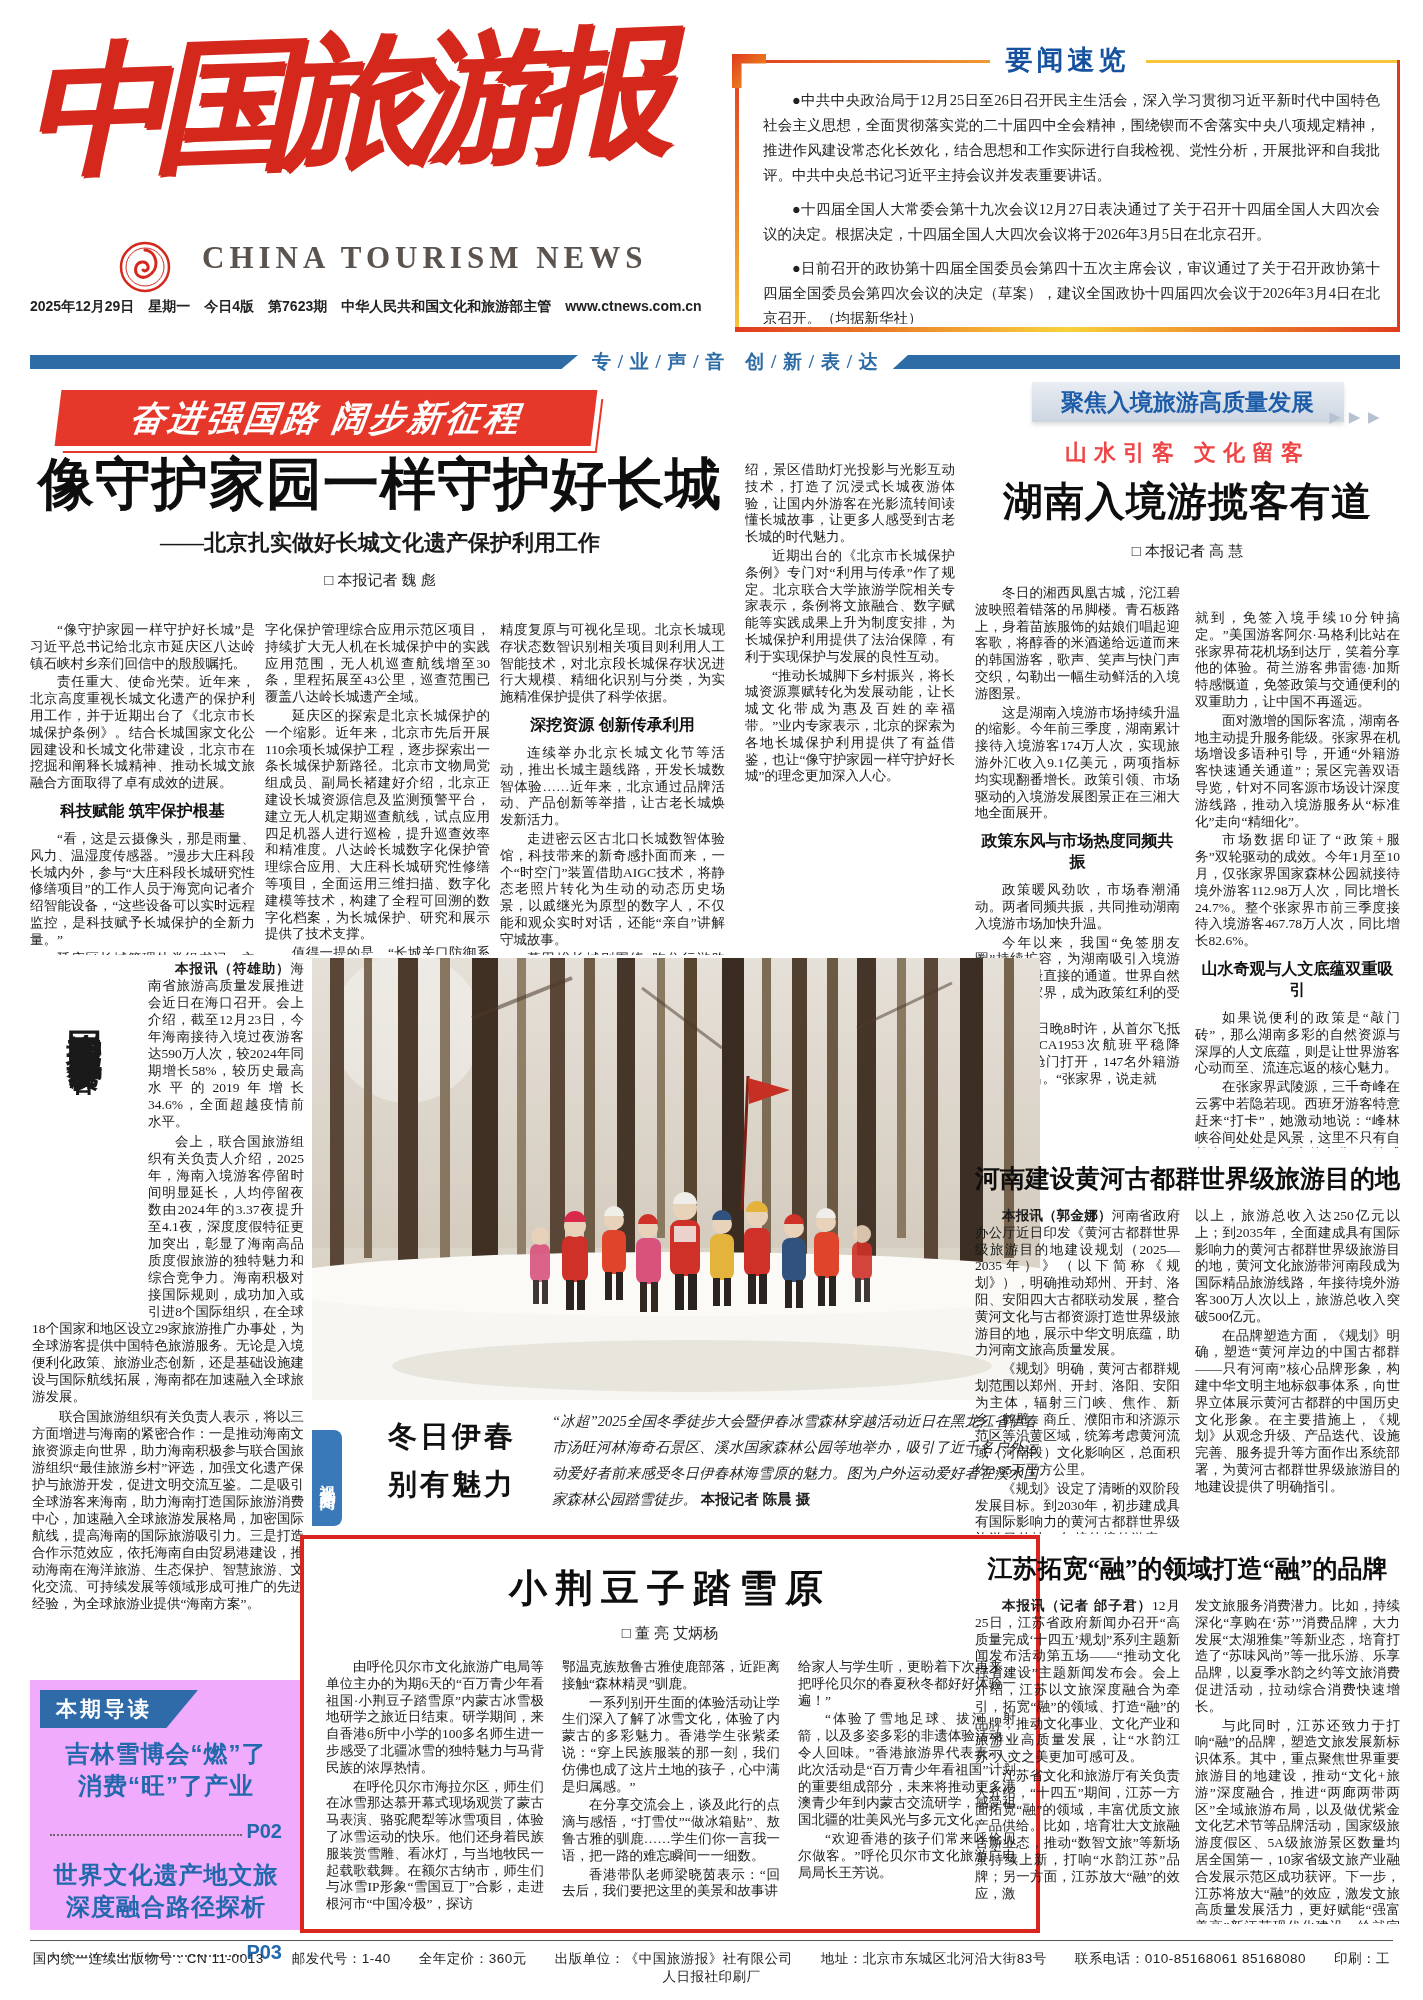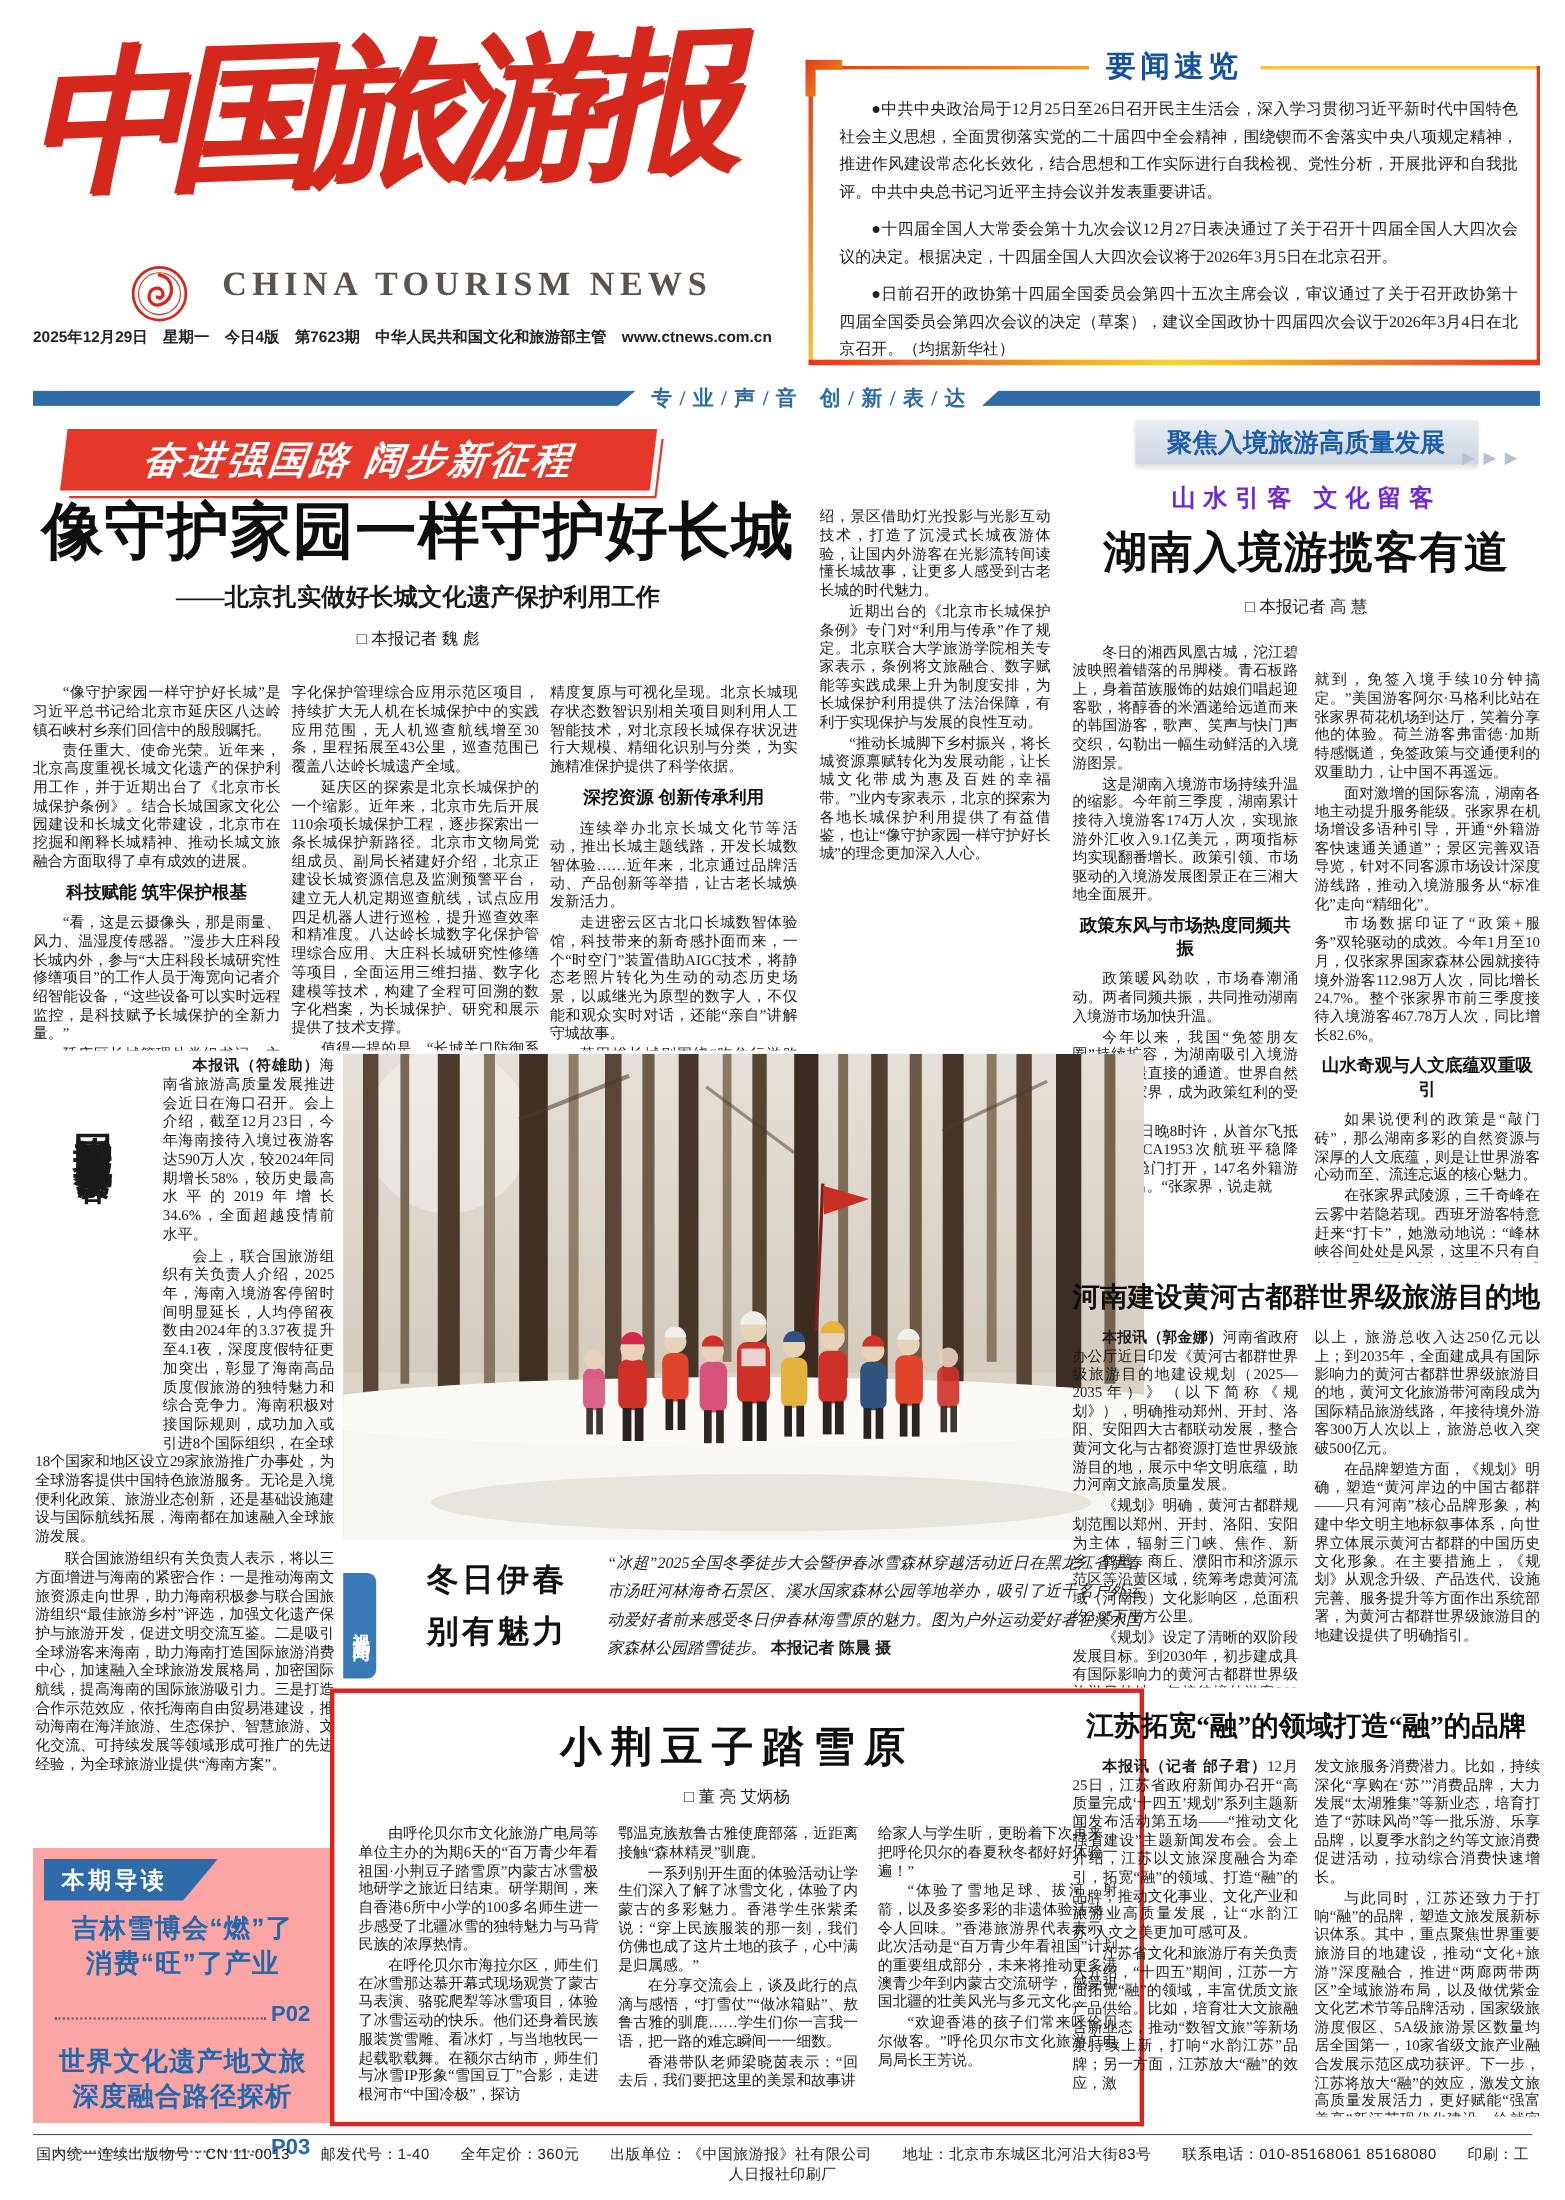--- a/index.html
+++ b/index.html
@@ -45,33 +45,33 @@
   .col{position:absolute;overflow:hidden;}
   .col p{font-size:13.5px;line-height:16.8px;margin-bottom:2px;}
   .subhead{font-family:"Liberation Sans",sans-serif;font-size:16px;font-weight:bold;text-align:center;margin:9px 0;color:#111;}
   
   .hunan{position:absolute;left:975px;top:382px;width:425px;}
   .sec-badge{position:relative;width:312px;margin:0 auto;height:40px;display:flex;align-items:center;justify-content:center;
        background:linear-gradient(180deg,#e9edf3,#ccd5e1);box-shadow:0 3px 4px rgba(0,0,0,.12);}
   .sec-badge .lbl{font-family:"Liberation Sans",sans-serif;font-size:23px;font-weight:bold;color:#1c5ca8;}
   .sec-badge .arrows{position:absolute;right:-38px;bottom:-4px;color:#b6c2d2;font-size:15px;letter-spacing:2px;}
   .kicker{margin-top:16px;text-align:center;font-family:"Liberation Sans",sans-serif;
-       font-size:22px;font-weight:bold;letter-spacing:7px;color:#6d28d9;}
+       font-size:22px;font-weight:bold;letter-spacing:7px;color:#ef4444;}
   .hunan h2{margin:6px 0 0;text-align:center;font-size:40px;font-weight:bold;color:#0e0e0e;letter-spacing:1px;white-space:nowrap;}
   .hunan .byline{text-align:center;}
   
   .hainan{position:absolute;left:32px;top:960px;width:272px;height:715px;overflow:hidden;}
   .hainan p{font-size:13.5px;line-height:17px;margin-bottom:3px;}
   .vhead{float:left;width:104px;height:300px;margin:42px 12px 8px 0;writing-mode:vertical-rl;
        display:flex;gap:10px;align-items:center;}
   .vhead .vmain{font-size:36px;font-weight:bold;letter-spacing:2px;}
   .vhead .vsub{font-size:29px;font-weight:bold;letter-spacing:2px;}
   .lead{font-family:"Liberation Sans",sans-serif;font-weight:bold;}
   
-  .guide{position:absolute;left:30px;top:1680px;width:272px;height:250px;background:#fca5a5;}
+  .guide{position:absolute;left:30px;top:1680px;width:272px;height:250px;background:#f0abfc;}
   .guide-tab{position:absolute;left:10px;top:10px;width:158px;height:38px;background:#2e6ba8;
        clip-path:polygon(0 0,100% 0,80% 100%,0 100%);display:flex;align-items:center;
        padding-left:16px;box-sizing:border-box;}
   .guide-tab span{color:#fff;font-size:21px;font-weight:bold;font-family:"Liberation Sans",sans-serif;letter-spacing:3px;}
   .guide-item{margin:0 20px;text-align:center;color:#2268ad;font-family:"Liberation Sans",sans-serif;font-weight:bold;}
   .guide-item .t{font-size:24px;line-height:32px;letter-spacing:1px;}
   .guide-lead{display:flex;align-items:flex-end;margin-top:18px;}
   .guide-dots{flex:1;border-bottom:2px dotted #666;margin-bottom:7px;}
   .guide-page{font-size:20px;color:#2268ad;padding-left:4px;}
   .gi1{padding-top:58px;}

